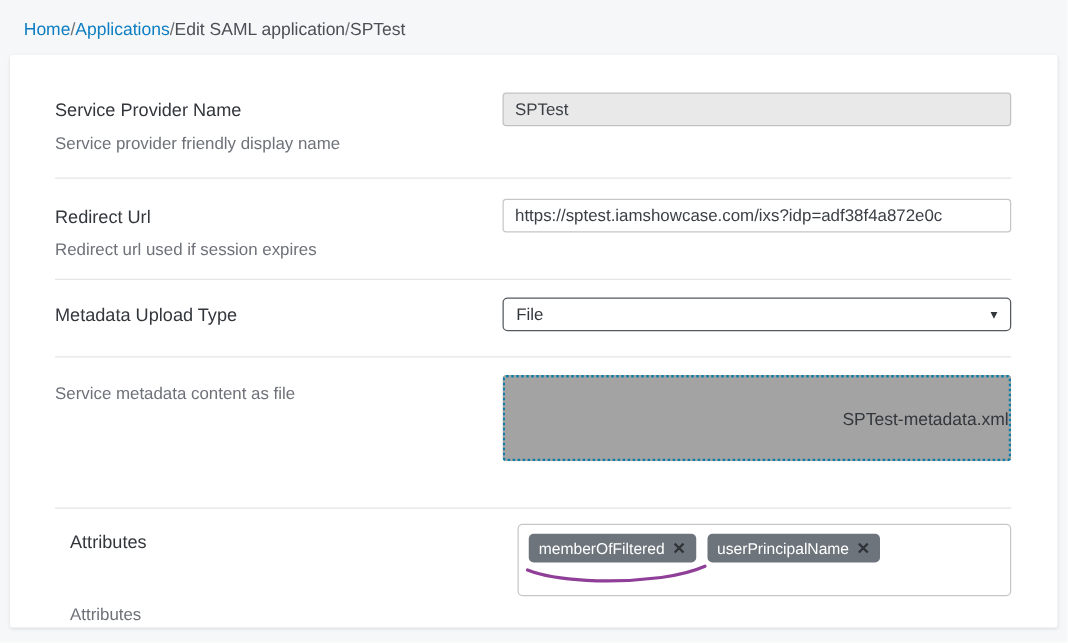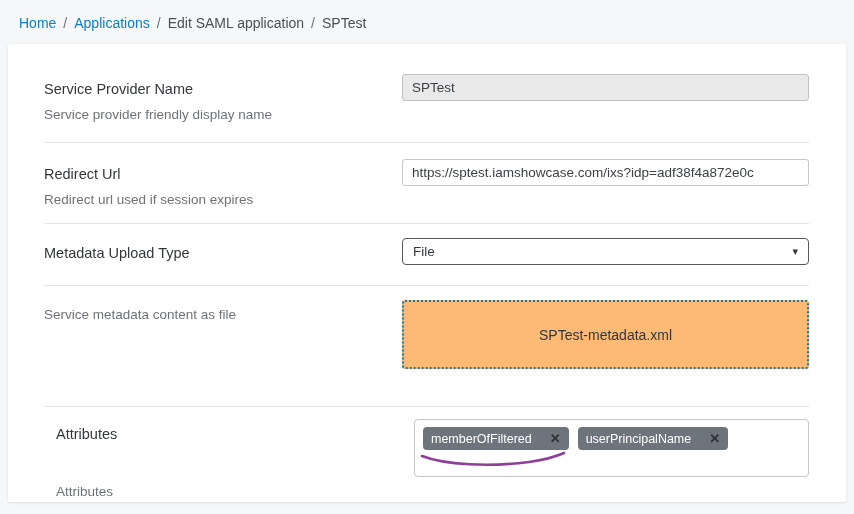--- a/index.html
+++ b/index.html
@@ -9,21 +9,20 @@
     font-family: "Liberation Sans", sans-serif;
     overflow: hidden;
     position: relative;
   }
   .breadcrumb {
     padding: 15px 0 13px 19px;
     font-size: 14px;
     color: #4b5056;
     display: flex;
     align-items: center;
-    gap: 7px;
     white-space: nowrap;
   }
   .breadcrumb a { color: #0d7ec2; text-decoration: none; cursor: pointer; }
   .breadcrumb .sep { color: #6e7278; }
   .breadcrumb .crumb-current { color: #4b5056; }
 
   .card {
     background: #ffffff;
     margin: 0 8px;
     height: 458px;
@@ -83,23 +82,23 @@
   }
   .select .caret { font-size: 11px; color: #33373c; }
 
   .dropzone {
     width: 100%;
     height: 69px;
     border: 2px dotted #0d7ea8;
     border-radius: 3px;
     display: flex;
     align-items: center;
-    justify-content: center;
+    justify-content: flex-end;
     cursor: pointer;
-    background: #fdba74;
+    background: #a3a3a3;
   }
   .dropzone-file { font-size: 14px; color: #33373c; }
 
   .chips-box {
     width: 100%;
     height: 58px;
     border: 1px solid #c6c6c6;
     border-radius: 4px;
     background: #ffffff;
     padding: 7px 8px;
@@ -108,21 +107,21 @@
     gap: 9px;
     position: relative;
   }
   .chip {
     background: #6d747c;
     border-radius: 4px;
     height: 23px;
     display: inline-flex;
     align-items: center;
     padding: 0 8px;
-    gap: 18px;
+    gap: 6px;
   }
   .chip-label { color: #ffffff; font-size: 12.5px; }
   .chip-close {
     color: #2f3338;
     font-size: 13px;
     font-weight: bold;
     cursor: pointer;
     line-height: 1;
   }
   .annotation {

